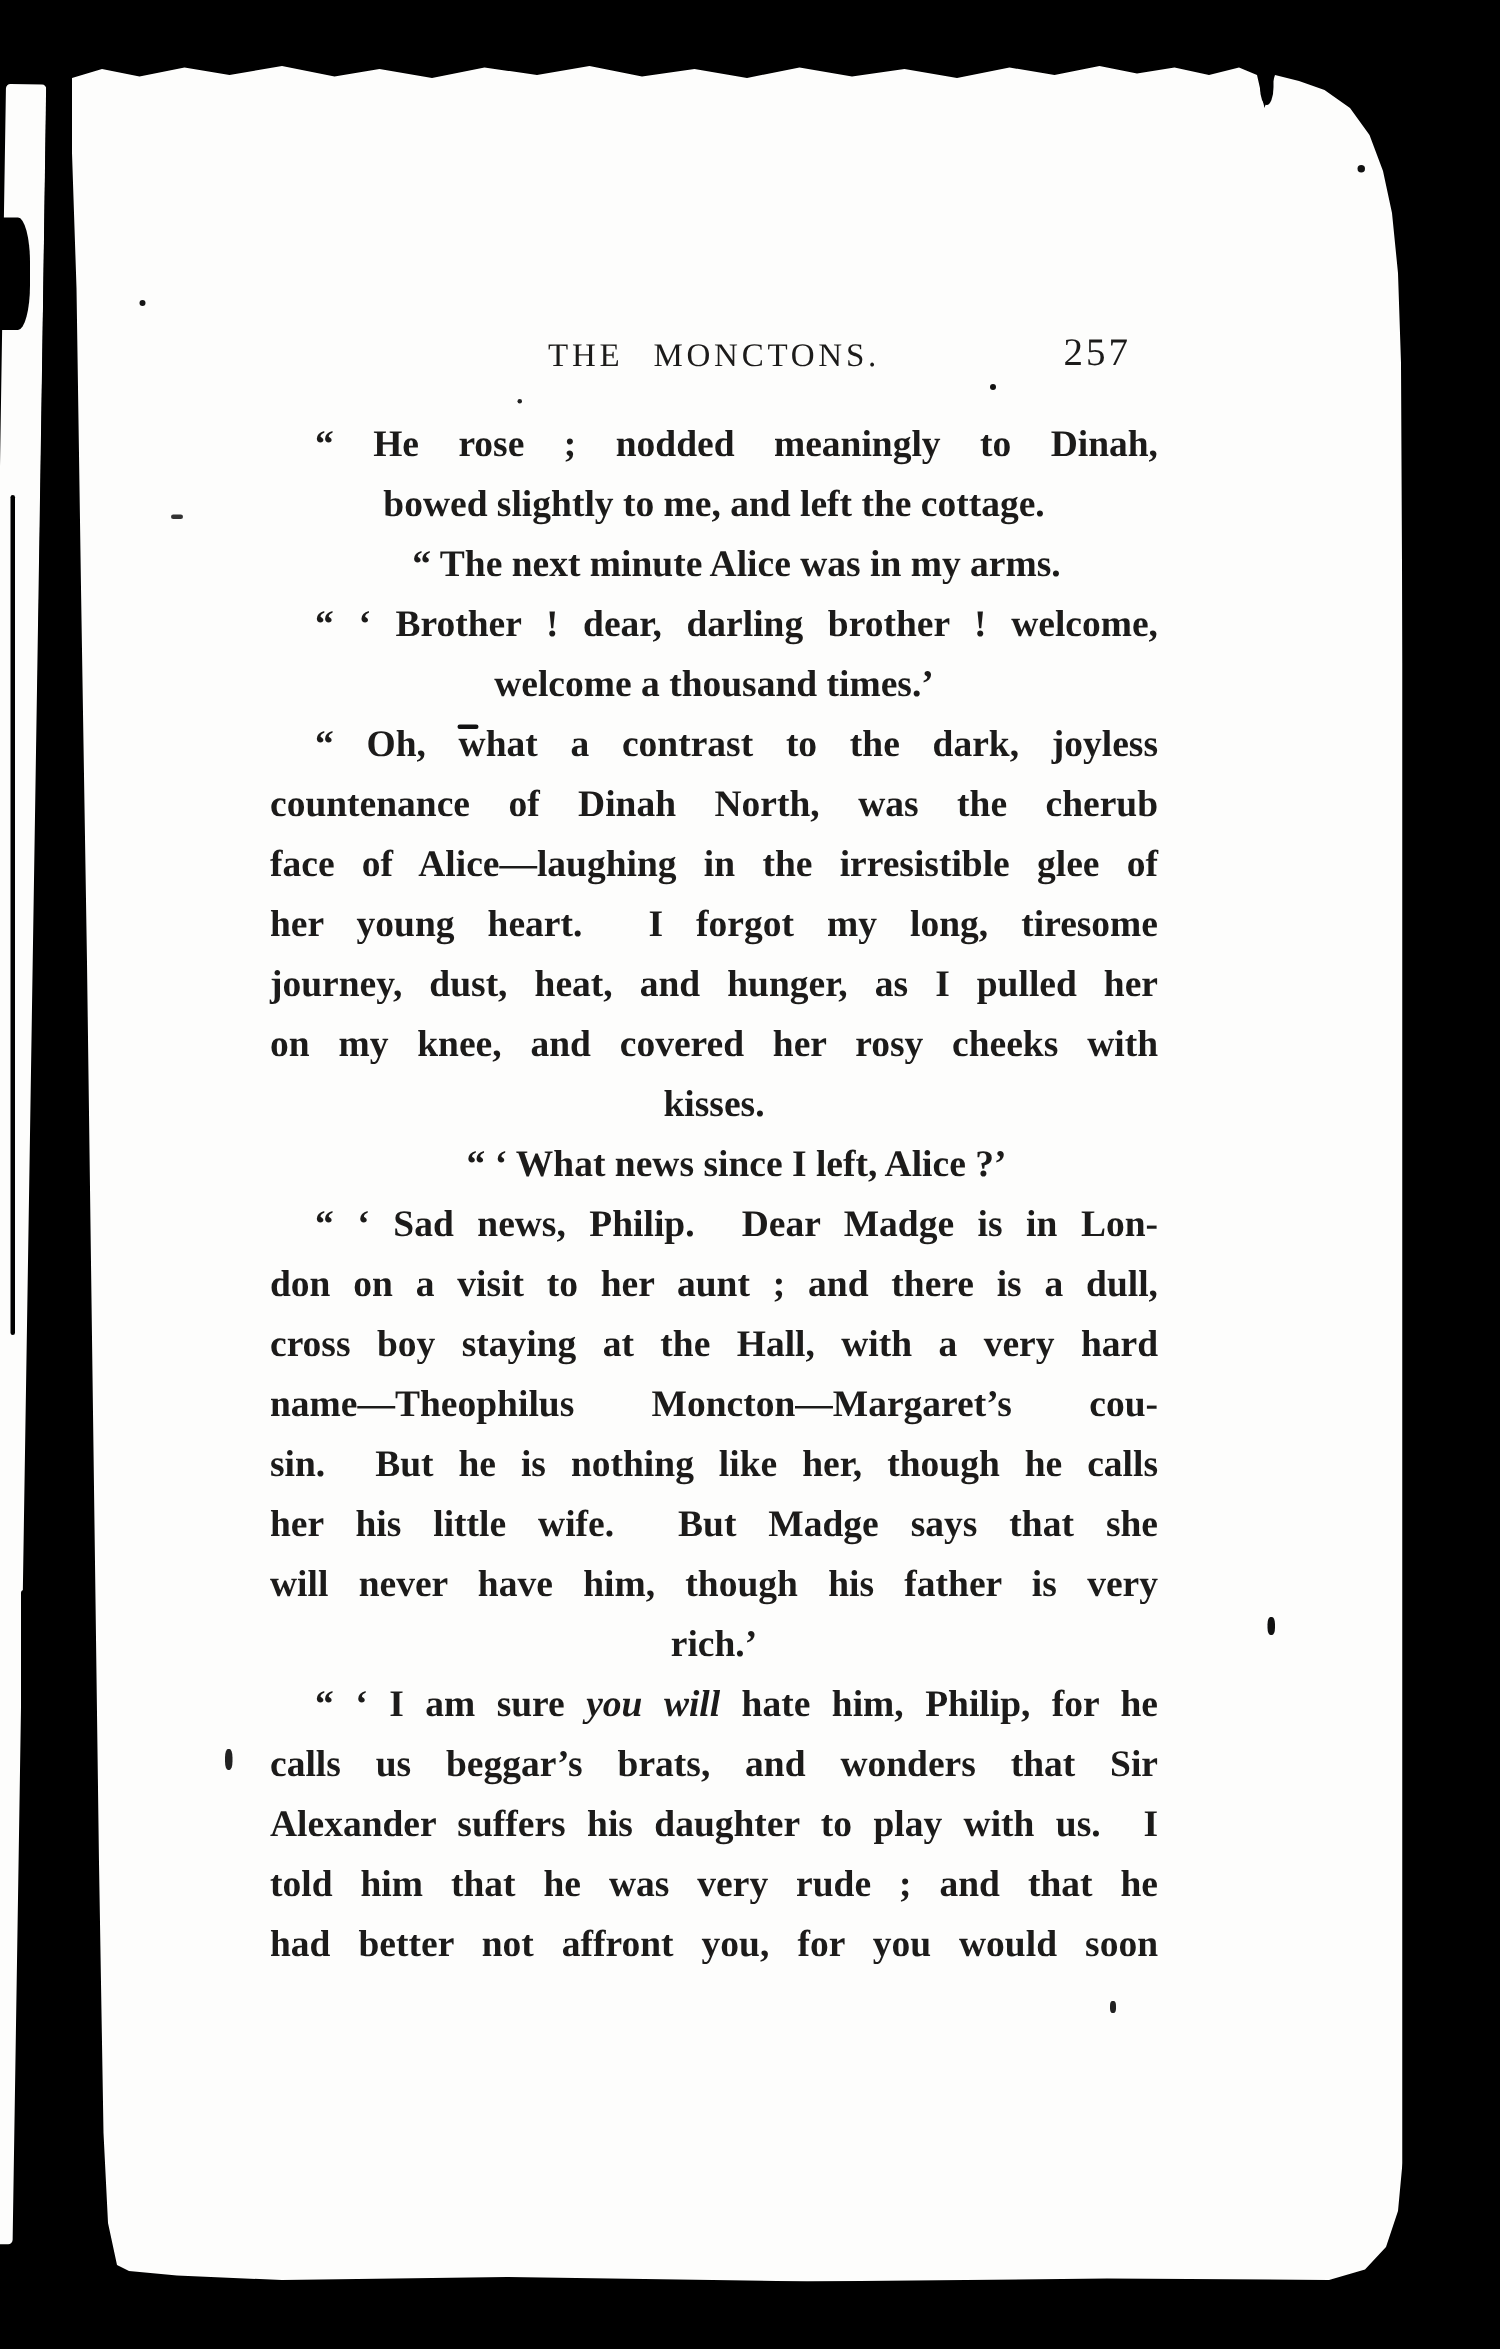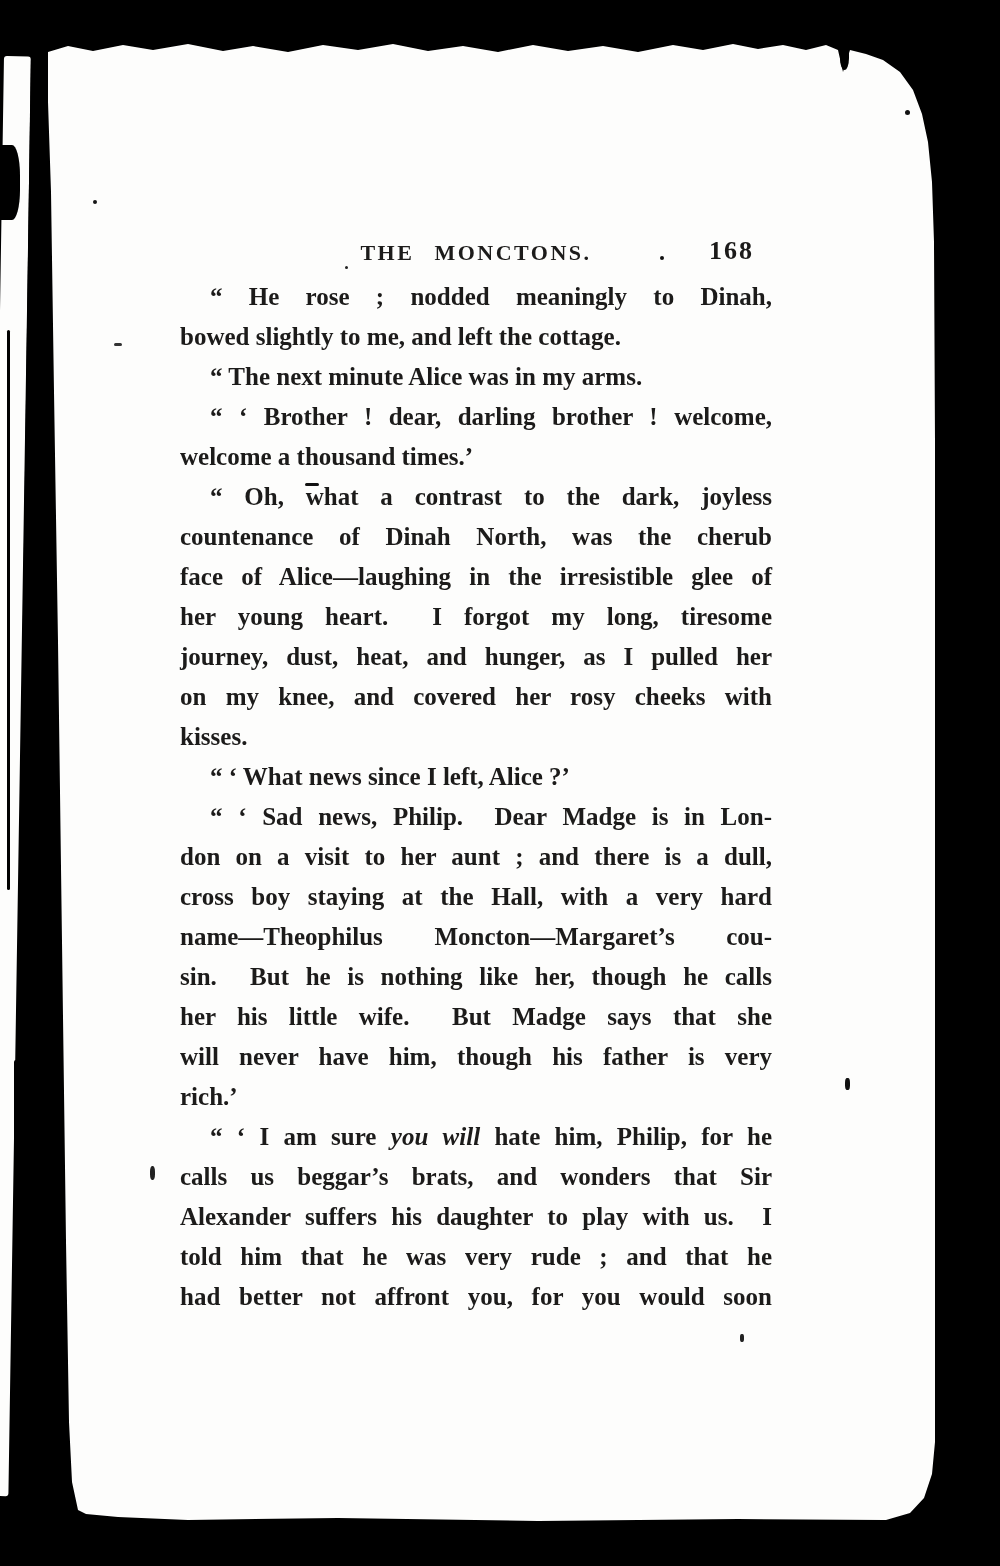--- a/index.html
+++ b/index.html
@@ -58,25 +58,24 @@
       894px 140px, 896px 200px, 897px 400px, 897px 1400px, 894px 1432px,
       886px 1456px, 872px 1471px, 848px 1478px, 700px 1477px, 500px 1479px,
       300px 1476px, 150px 1478px, 80px 1475px, 48px 1472px, 40px 1468px,
       34px 1440px, 31px 1380px, 28px 1200px, 24px 900px, 20px 600px,
       16px 350px, 13px 150px, 10px 60px
     );
   }
   .header {
     position: absolute;
     left: 142px;
-    top: 194px;
+    top: 178px;
     width: 592px;
     height: 34px;
     color: var(--ink);
-    font-weight: bold;
   }
   .running-title {
     position: absolute;
     left: 0; right: 0;
     text-align: center;
     font-size: 22px;
     letter-spacing: 2.5px;
     word-spacing: 12px;
     top: 4px;
   }
@@ -91,37 +90,37 @@
     position: absolute;
     left: 142px;
     top: 235px;
     width: 592px;
     color: var(--ink);
     font-size: 25px;
     line-height: 40px;
     white-space: pre-wrap;
     font-weight: bold;
   }
-  .line { text-align: left; }
+  .line { text-align: center; }
   .line.just { text-align: justify; text-align-last: justify; }
   .line.ind { padding-left: 30px; }
   .it { font-style: italic; }
   .artifact { position: absolute; }
 </style>
 </head>
 <body>
 
 <div class="scan">
   <div class="edge-sliver"></div>
   <div class="gutter"></div>
 
   <div class="page">
     <div class="header">
       <div class="running-title">THE MONCTONS.</div>
-      <div class="page-number">168</div>
+      <div class="page-number">257</div>
     </div>
 
     <div class="body-text"><div class="line just ind"><span>“ He rose ; nodded meaningly to Dinah,</span></div><div class="line"><span>bowed slightly to me, and left the cottage.</span></div><div class="line ind"><span>“ The next minute Alice was in my arms.</span></div><div class="line just ind"><span>“ ‘ Brother ! dear, darling brother ! welcome,</span></div><div class="line"><span>welcome a thousand times.’</span></div><div class="line just ind"><span>“ Oh, what a contrast to the dark, joyless</span></div><div class="line just"><span>countenance of Dinah North, was the cherub</span></div><div class="line just"><span>face of Alice—laughing in the irresistible glee of</span></div><div class="line just"><span>her young heart.  I forgot my long, tiresome</span></div><div class="line just"><span>journey, dust, heat, and hunger, as I pulled her</span></div><div class="line just"><span>on my knee, and covered her rosy cheeks with</span></div><div class="line"><span>kisses.</span></div><div class="line ind"><span>“ ‘ What news since I left, Alice ?’</span></div><div class="line just ind"><span>“ ‘ Sad news, Philip.  Dear Madge is in Lon-</span></div><div class="line just"><span>don on a visit to her aunt ; and there is a dull,</span></div><div class="line just"><span>cross boy staying at the Hall, with a very hard</span></div><div class="line just"><span>name—Theophilus Moncton—Margaret’s cou-</span></div><div class="line just"><span>sin.  But he is nothing like her, though he calls</span></div><div class="line just"><span>her his little wife.  But Madge says that she</span></div><div class="line just"><span>will never have him, though his father is very</span></div><div class="line"><span>rich.’</span></div><div class="line just ind"><span>“ ‘ I am sure </span><span class="it">you will</span><span> hate him, Philip, for he</span></div><div class="line just"><span>calls us beggar’s brats, and wonders that Sir</span></div><div class="line just"><span>Alexander suffers his daughter to play with us.  I</span></div><div class="line just"><span>told him that he was very rude ; and that he</span></div><div class="line just"><span>had better not affront you, for you would soon</span></div></div>
   </div>
 <div class="artifact" style="left: 840px; top: 46px; width: 9px; height: 24px; background: rgb(0, 0, 0); border-radius: 0px 0px 50% 50%;"></div>
     <div class="artifact" style="left: 905px; top: 110px; width: 5px; height: 5px; background: rgb(17, 17, 17); border-radius: 50%;"></div>
     <div class="artifact" style="left: 660px; top: 256px; width: 4px; height: 4px; background: rgb(17, 17, 17); border-radius: 50%;"></div>
     <div class="artifact" style="left: 345px; top: 266px; width: 3px; height: 3px; background: rgb(34, 34, 34); border-radius: 50%;"></div>
     <div class="artifact" style="left: 93px; top: 200px; width: 4px; height: 4px; background: rgb(21, 21, 21); border-radius: 50%;"></div>
     <div class="artifact" style="left: 114px; top: 343px; width: 8px; height: 3px; background: rgb(51, 51, 51); border-radius: 2px;"></div>

